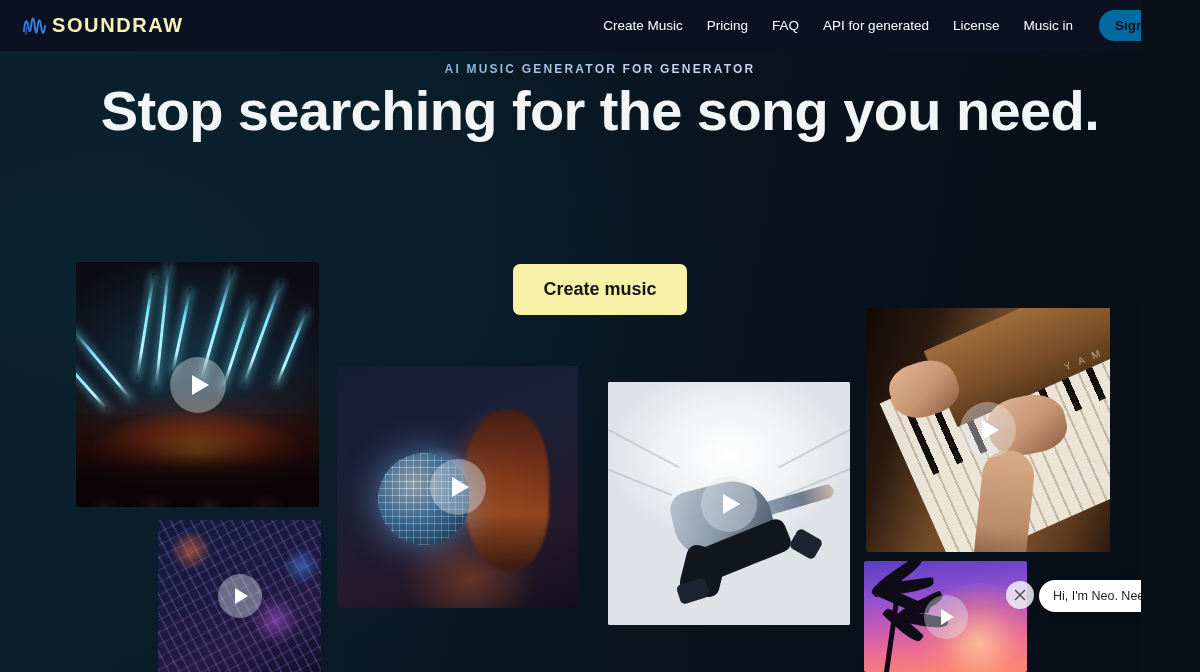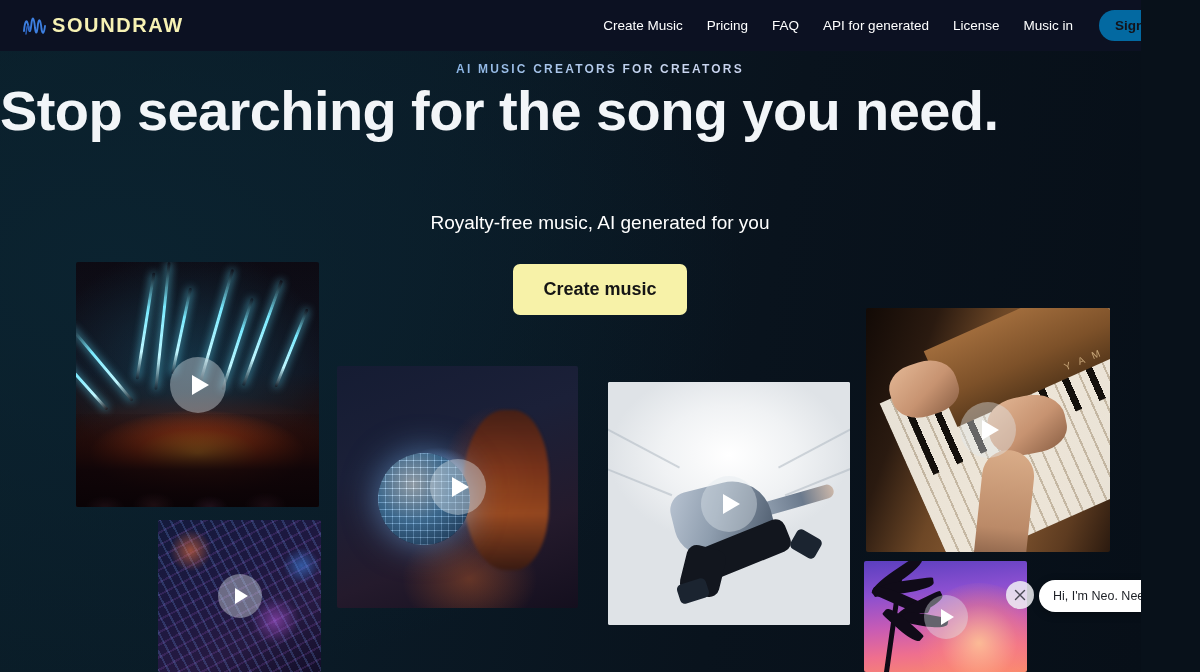--- a/index.html
+++ b/index.html
@@ -52,20 +52,21 @@
     position: absolute; top: 62px; left: 0; width: 1200px;
     text-align: center;
     font-size: 12px; font-weight: bold; letter-spacing: 2.2px;
     background: linear-gradient(90deg, #2f7fd6 0%, #5f9fe0 25%, #c9d6ef 55%, #cfc9ef 100%);
     -webkit-background-clip: text; background-clip: text;
     -webkit-text-fill-color: transparent; color: transparent;
     z-index: 30;
   }
   .headline {
     position: absolute; top: 82px; left: 0; width: 1200px;
+    text-align: center;
     font-size: 56px; font-weight: bold; line-height: 1.04;
     color: #f2f5f8; letter-spacing: -0.6px;
     z-index: 30;
   }
   .subhead {
     position: absolute; top: 212px; left: 0; width: 1200px;
     text-align: center;
     font-size: 19px; color: #ffffff; font-weight: normal;
     z-index: 30;
   }
@@ -334,27 +335,26 @@
       <a class="nav-link">Create Music</a>
       <a class="nav-link">Pricing</a>
       <a class="nav-link">FAQ</a>
       <a class="nav-link">API for generated</a>
       <a class="nav-link">License</a>
       <a class="nav-link">Music in</a>
       <button class="signup-btn">Sign Up</button>
     </nav>
   </div>
 
-  <div class="eyebrow">AI MUSIC CREATORS FOR CREATORS</div>
+  <div class="eyebrow">AI MUSIC GENERATOR FOR GENERATOR</div>
 
   <h1 class="headline">
     <span>Stop searching for the song you need.</span><br>
   </h1>
 
-  <div class="subhead">Royalty-free music, AI generated for you</div>
 
   <div class="cta-wrap">
     <button class="cta-btn">Create music</button>
   </div>
 
   <div class="tile" id="tile-concert">
     <div class="tile-art art-concert">
       <div class="beam" style="left:28%; top:4%;  height:108px; transform:rotate(9deg);"></div>
       <div class="beam" style="left:35%; top:0%;  height:128px; transform:rotate(6deg);"></div>
       <div class="beam" style="left:43%; top:10%; height:88px;  transform:rotate(12deg);"></div>

